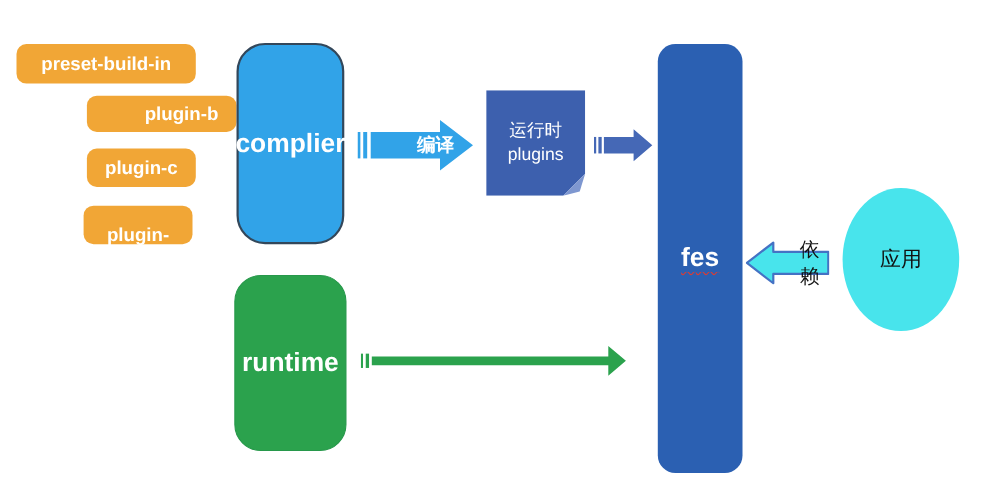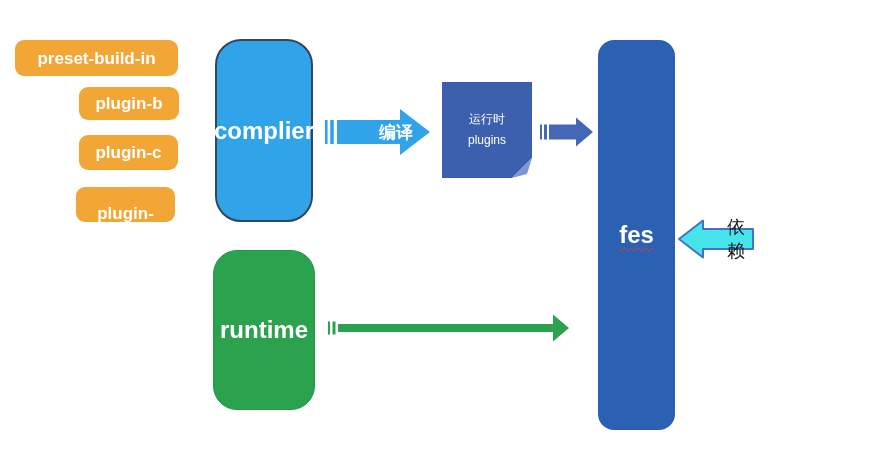--- a/index.html
+++ b/index.html
@@ -6,41 +6,41 @@
   #canvas{
     position:relative;width:893px;height:455px;background:var(--background);
     font-family:"Liberation Sans","DejaVu Sans",sans-serif;overflow:hidden;
   }
   .abs{position:absolute;}
   .flexc{display:flex;align-items:center;justify-content:center;text-align:center;}
 
   
   .tag{background:var(--orange);color:#fff;border-radius:9px;font-size:17px;font-weight:600;line-height:19px;}
   .tag-preset{left:15px;top:40px;width:163px;height:36px;}
-  .tag-b{left:79px;top:87px;width:100px;height:33px;}
+  .tag-b{left:79px;top:87px;width:100px;height:33px;padding-left:36px;}
   .tag-c{left:79px;top:135px;width:99px;height:35px;}
   .tag-xxx{left:76px;top:187px;width:99px;height:35px;align-items:flex-start;padding-top:1px;box-sizing:border-box;}
   .tag-xxx .wrapspan{display:block;width:74px;margin:16px auto;word-break:break-word;}
 
   
   .node-label{color:#fff;font-size:24px;font-weight:600;}
   .complier{left:215px;top:39px;width:98px;height:183px;border-radius:26px;
     background:var(--sky);border:2px solid var(--sky-border);box-sizing:border-box;}
   .runtime{left:213px;top:250px;width:102px;height:160px;border-radius:24px;
     background:var(--green);border:1px solid var(--green-border);box-sizing:border-box;}
   .fes{left:598px;top:40px;width:77px;height:390px;border-radius:16px;background:var(--fes-blue);}
   .fes .node-label{text-decoration:underline wavy #e03a2f;text-decoration-thickness:1px;text-underline-offset:4px;text-align:center;}
   .app{left:766px;top:171px;width:106px;height:130px;border-radius:50%;
     background:var(--cyan);color:#111;font-size:19px;font-weight:500;}
 
   
   .plugins-note{left:442px;top:82px;width:90px;height:96px;}
   .plugins-note svg{position:absolute;left:0;top:0;}
   .plugins-note .note-label{position:absolute;inset:0;display:flex;flex-direction:column;
-    align-items:center;justify-content:center;color:#fff;font-size:12px;line-height:21px;font-weight:500;}
+    align-items:center;justify-content:center;color:#fff;font-size:16px;line-height:21px;font-weight:500;}
 
   
   .arrow{pointer-events:none;}
   .arrow svg{position:absolute;left:0;top:0;display:block;}
   .arrow-compile{left:325px;top:108px;width:106px;height:48px;}
   .arrow-compile .arrow-label{position:absolute;left:0;top:50%;transform:translateY(-50%);
     width:62px;text-align:center;color:#fff;font-size:17px;font-weight:700;padding-left:40px;}
   .arrow-plugins-fes{left:540px;top:117px;width:54px;height:30px;}
   .arrow-runtime-fes{left:328px;top:313px;width:242px;height:30px;}
   .arrow-depend{left:678px;top:219px;width:76px;height:40px;}
@@ -108,20 +108,23 @@
     <span class="node-label">fes</span>
   </div>
 
   <div class="abs arrow arrow-depend">
     <svg width="76" height="40" viewBox="0 0 76 40">
       <path class="fill-cyan" d="M1,20 L25,1.5 V10 H75 V30 H25 V38.5 Z"></path>
     </svg>
     <span class="arrow-label">依赖</span>
   </div>
 
+  <div class="abs flexc app">
+    <span>应用</span>
+  </div>
 
   <div class="abs flexc runtime">
     <span class="node-label">runtime</span>
   </div>
 
   <div class="abs arrow arrow-runtime-fes">
     <svg width="242" height="30" viewBox="0 0 242 30">
       <rect class="fill-green" x="0" y="8.5" width="2" height="13"></rect>
       <rect class="fill-green" x="4.5" y="8.5" width="3" height="13"></rect>
       <path class="fill-green" d="M10,11 H225 V1.5 L241,15 L225,28.5 V19 H10 Z"></path>

